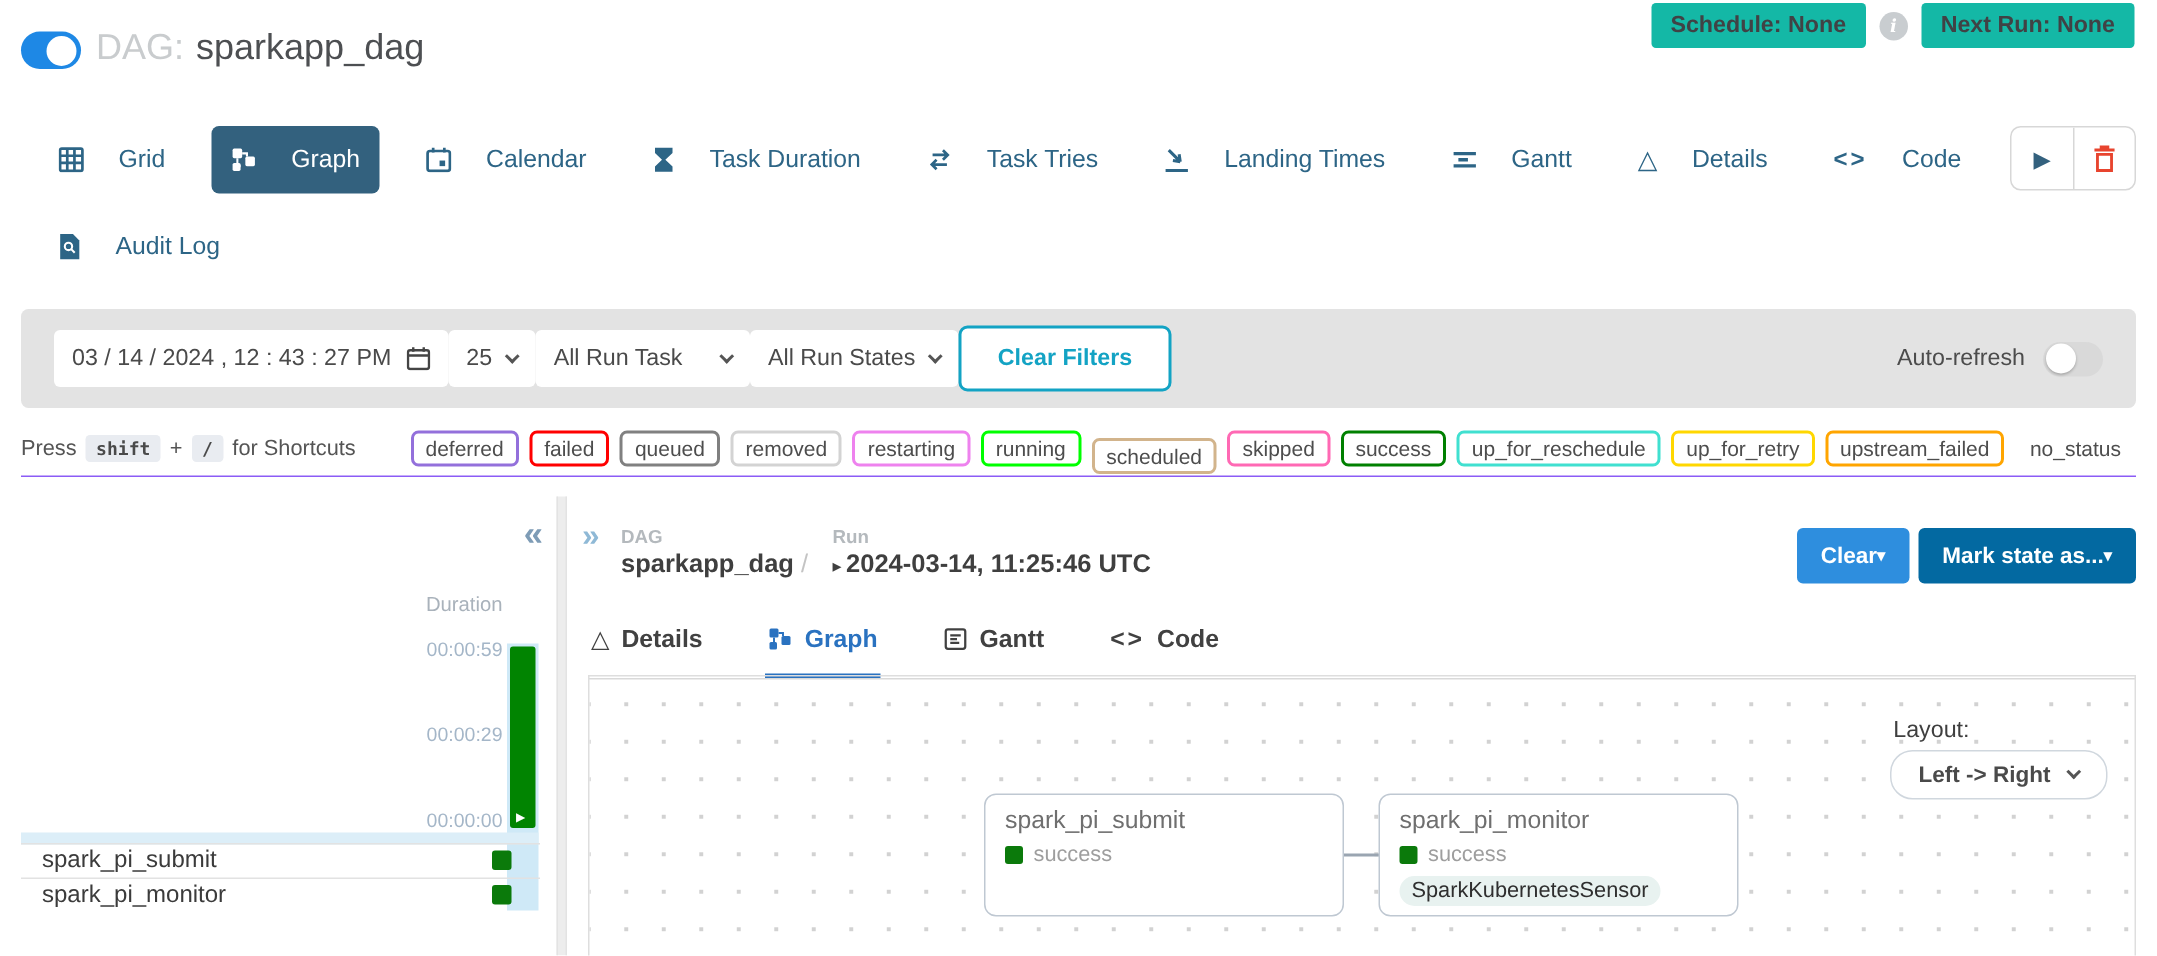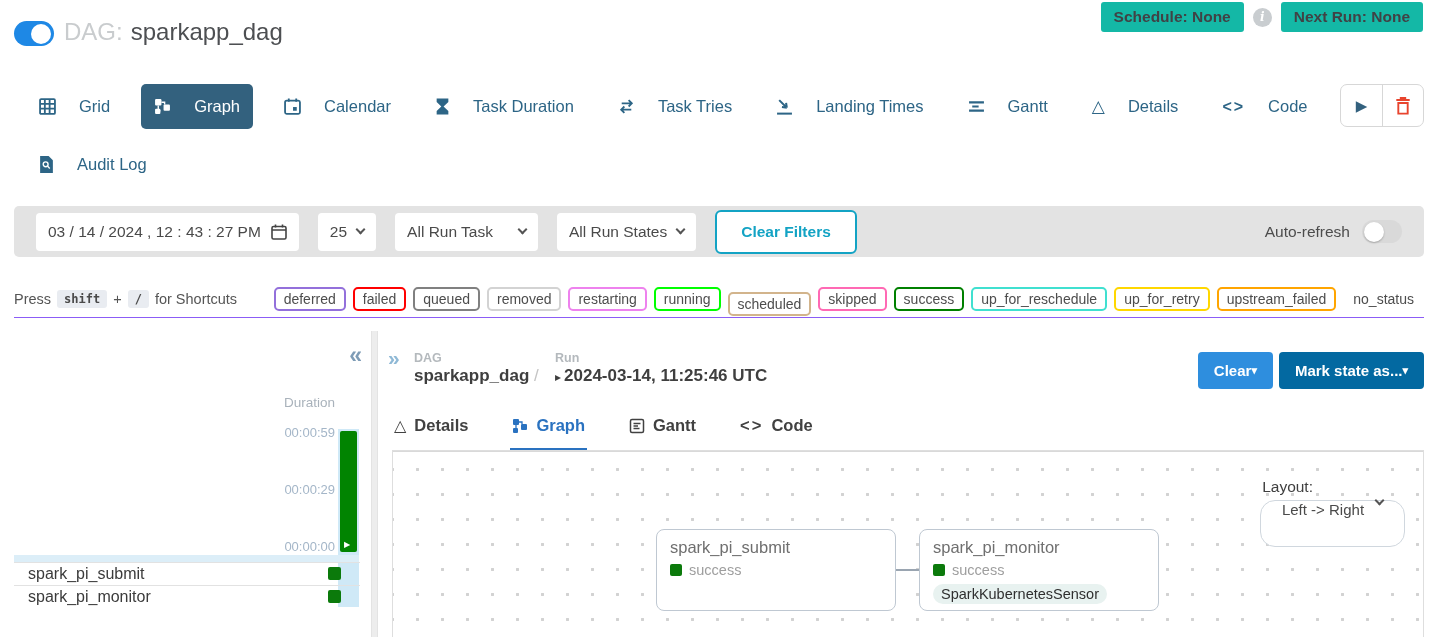--- a/index.html
+++ b/index.html
@@ -33,23 +33,23 @@
   .nav-tab .tri { font-size:17px; font-weight:bold; line-height:1; }
   .nav-tab .code-glyph { font-size:16px; font-weight:bold; letter-spacing:2px; }
   .top-actions { position:absolute; right:14px; top:84px; display:flex; border:1px solid #d7d7d7;
     border-radius:7px; background:#fff; overflow:hidden; }
   .top-actions .half { width:41px; height:41px; display:flex; align-items:center;
     justify-content:center; cursor:pointer; }
   .top-actions .half + .half { border-left:1px solid #d7d7d7; }
   .play-glyph { color:#33617e; font-size:15px; }
 
   
-  .filter-bar { position:absolute; left:14px; right:14px; top:206px; height:51px;
+  .filter-bar { position:absolute; left:14px; right:14px; top:206px; height:66px;
     background:#e3e3e3; border-radius:5px; display:flex; align-items:center;
-    padding:0 22px; gap:19px; }
+    padding:0 22px; }
   .f-input { background:#fff; border-radius:4px; height:38px; display:flex; align-items:center;
     padding:0 12px; font-size:15.5px; color:#4a4a4a; gap:10px; cursor:pointer; }
   .chev { width:7px; height:7px; border-right:2px solid #555; border-bottom:2px solid #555;
     transform:rotate(45deg); display:inline-block; margin-top:-4px; }
   .clear-filters { background:#fff; border:2px solid #13a3c4; color:#13a3c4; font-weight:bold;
     font-size:15.5px; border-radius:6px; height:44px; padding:0 24px; cursor:pointer; }
   .auto-refresh { margin-left:auto; display:flex; align-items:center; gap:12px;
     color:#4c4c4c; font-size:15.5px; }
   .toggle-off { width:40px; height:23px; background:#d9d9d9; border-radius:12px;
     position:relative; cursor:pointer; }
@@ -106,23 +106,23 @@
     color:#414141; padding:12px 2px 13px; cursor:pointer; border-bottom:3px solid transparent; }
   .inner-tab .tri { font-size:16px; }
   .inner-tab .code-glyph { letter-spacing:2px; }
 
   
   .graph-canvas { position:absolute; left:14px; right:14px; top:119px; height:560px;
     border:1px solid #dedede;
     background-image:radial-gradient(circle,#d2d2d2 1.4px,transparent 1.6px);
     background-size:25px 25px; background-position:12px 6px; }
   .layout-label { position:absolute; right:110px; top:27px; font-size:15.5px; color:#3f3f3f; }
-  .layout-select { position:absolute; right:18px; top:49px; width:145px; height:47px;
+  .layout-select { position:absolute; right:18px; top:49px; width:145px; height:33px;
     background:#fff; border:1px solid #d0d7de; border-radius:15px; display:flex;
-    justify-content:center; gap:12px; font-size:15px; color:#4a4a4a; cursor:pointer; }
+    align-items:center; justify-content:center; gap:12px; font-size:15px; color:#4a4a4a; cursor:pointer;font-weight:bold; }
   .task-node { position:absolute; width:240px; height:82px; background:#fff;
     border:1px solid #bfc8d2; border-radius:8px; padding:8px 13px; cursor:pointer; }
   .task-node .ttl { font-size:16.5px; color:#6f6f6f; margin-bottom:5px; }
   .task-node .strow { display:flex; align-items:center; gap:7px; margin-bottom:6px; }
   .task-node .sq { width:12px; height:12px; border-radius:2px; }
   .task-node .stxt { font-size:14.5px; color:#9e9e9e; }
   .op-pill { display:inline-block; padding:2px 8px; border-radius:10px; font-size:14.5px; color:#2f2f2f; }
   .edge { position:absolute; left:503px; top:118px; width:24px; height:2px; background:#9aa5b1; }
 
   svg { display:block; }

